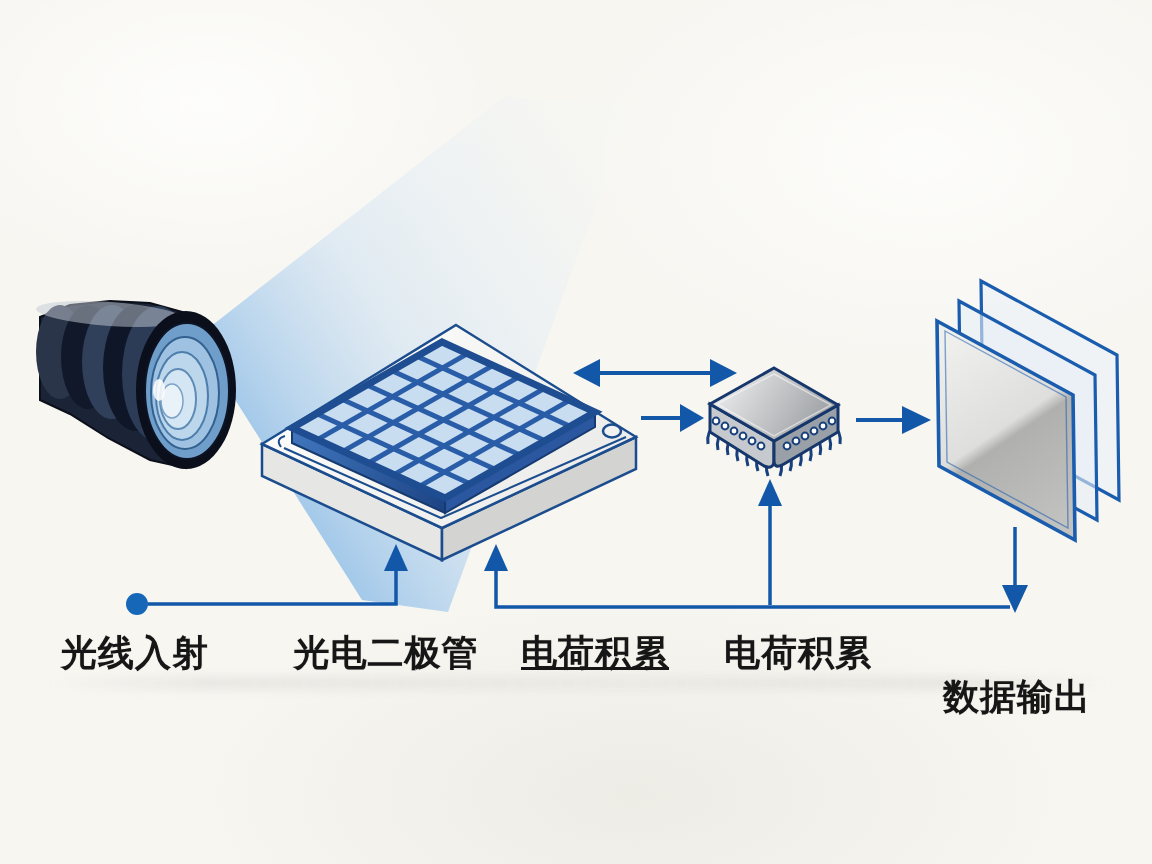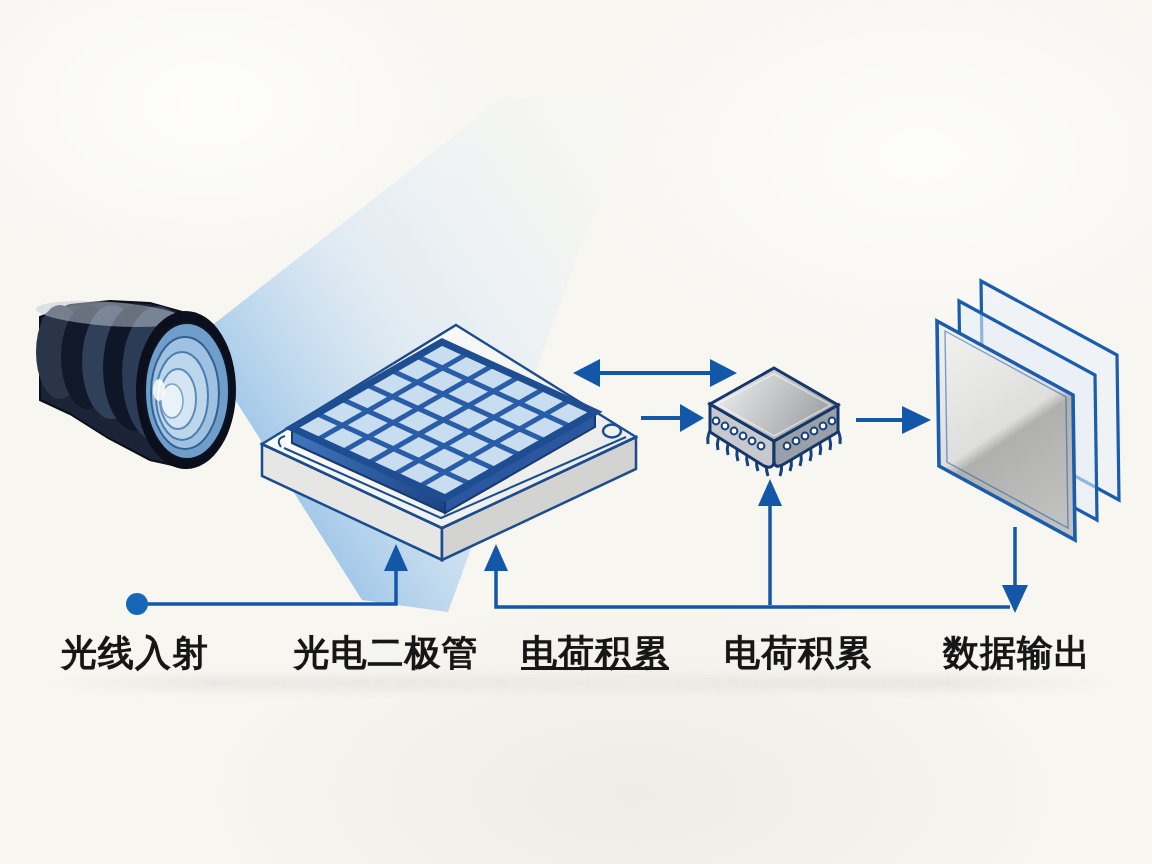--- a/index.html
+++ b/index.html
@@ -22,21 +22,21 @@
   .stage-label{
     position:absolute;top:629px;transform:translateX(-50%);
     font-size:36px;font-weight:700;color:#161616;
     letter-spacing:1px;white-space:nowrap;
     text-shadow:0 0 1px rgba(0,0,0,.25);
   }
   .lbl-0{left:135px;}
   .lbl-1{left:386px;}
   .lbl-2{left:595px;text-decoration:underline;}
   .lbl-3{left:798px;}
-  .lbl-4{left:1017px;}
+  .lbl-4{left:1017px;margin-top:44px;}
   .under-smudge{
     position:absolute;left:50px;top:676px;width:1060px;height:14px;
     background:linear-gradient(90deg,rgba(185,185,178,0) 0%,rgba(185,185,178,.22) 15%,rgba(185,185,178,.12) 55%,rgba(185,185,178,.22) 85%,rgba(185,185,178,0) 100%);
     filter:blur(4px);
   }
 </style>
 </head>
 <body>
 
 <div class="stage">

